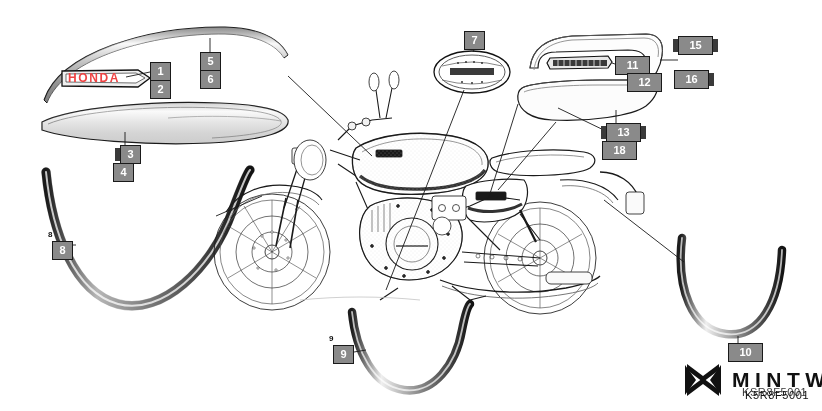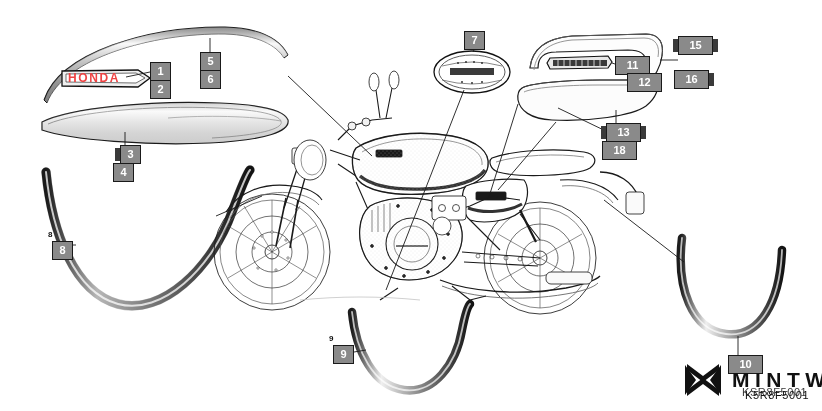--- a/index.html
+++ b/index.html
@@ -380,21 +380,21 @@
     <span class="tab-l"></span>
     <span>3</span>
   </div>
   <div class="callout" style="left:113px;top:163px;"><span>4</span></div>
 
   <div class="callout" style="left:464px;top:31px;"><span>7</span></div>
 
   <div class="callout" style="left:52px;top:241px;"><span>8</span></div>
   <div class="callout" style="left:333px;top:345px;"><span>9</span></div>
 
-  <div class="callout w2" style="left:728px;top:355px;"><span>10</span></div>
+  <div class="callout w2" style="left:728px;top:343px;"><span>10</span></div>
 
   <div class="callout w2" style="left:615px;top:56px;"><span>11</span></div>
   <div class="callout w2" style="left:615px;top:73px;margin-left:12px;"><span>12</span></div>
 
   <div class="callout w2" style="left:606px;top:123px;">
     <span class="tab-l"></span>
     <span class="tab-r"></span>
     <span>13</span>
   </div>
   <div class="callout w2" style="left:602px;top:141px;"><span>18</span></div>

